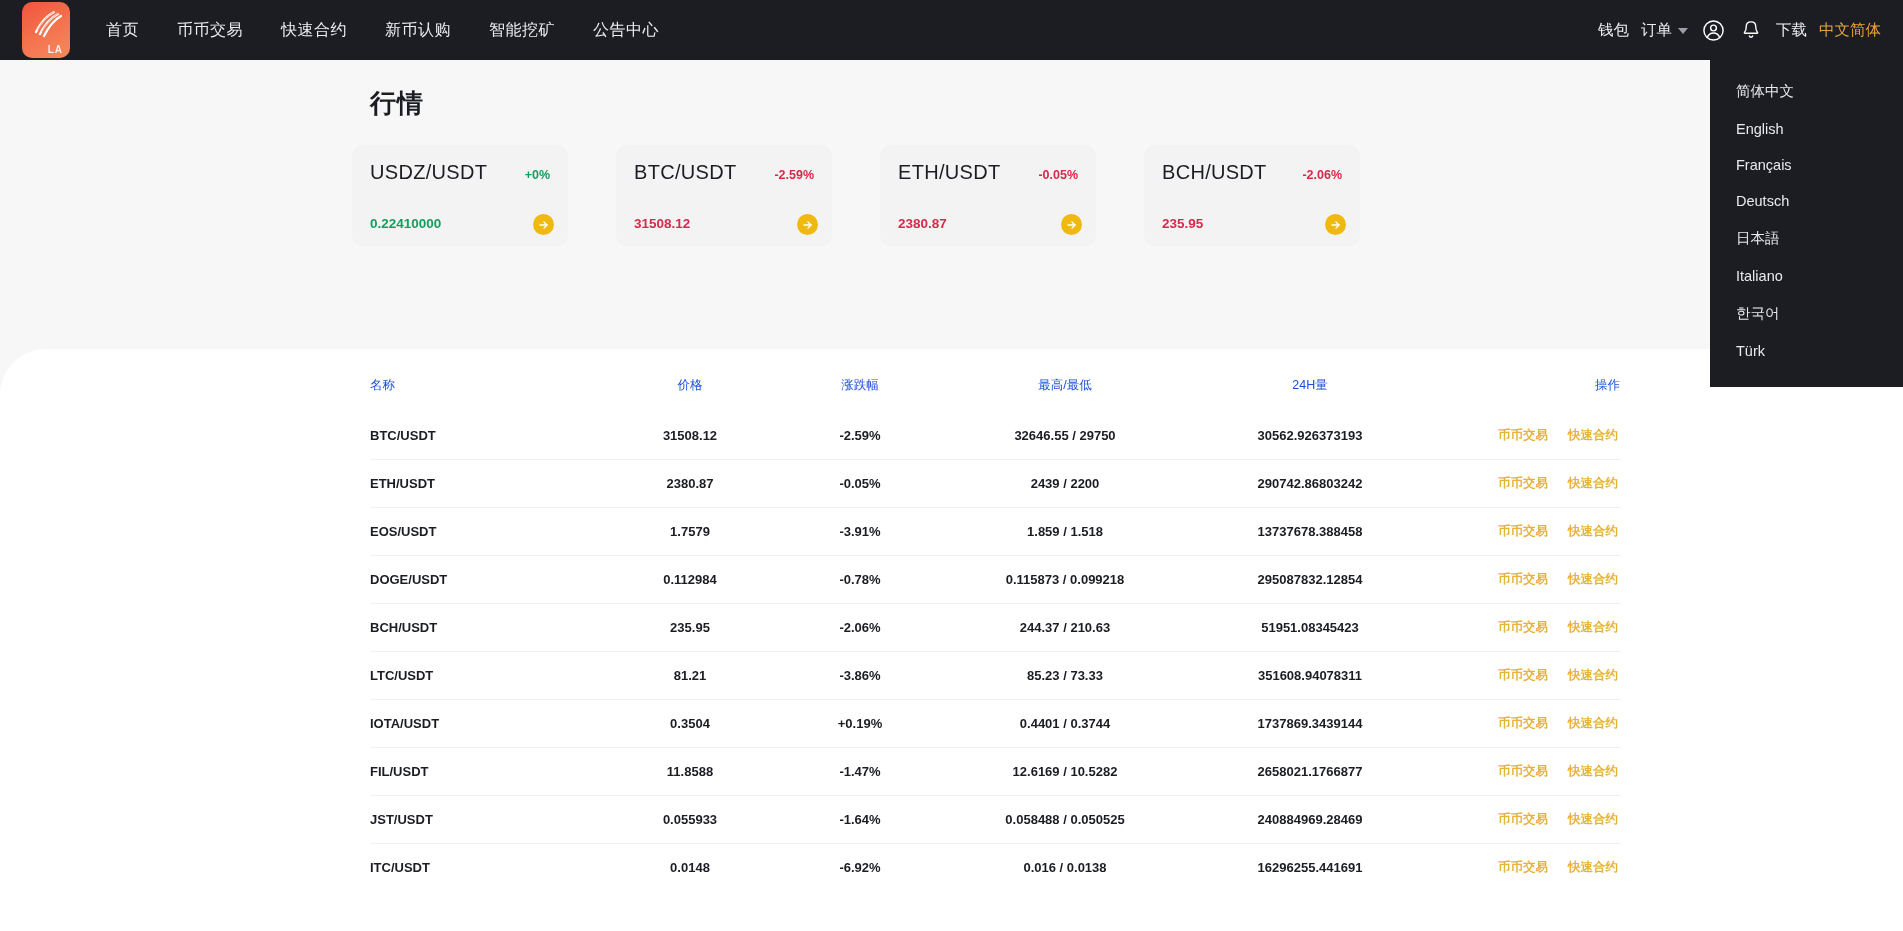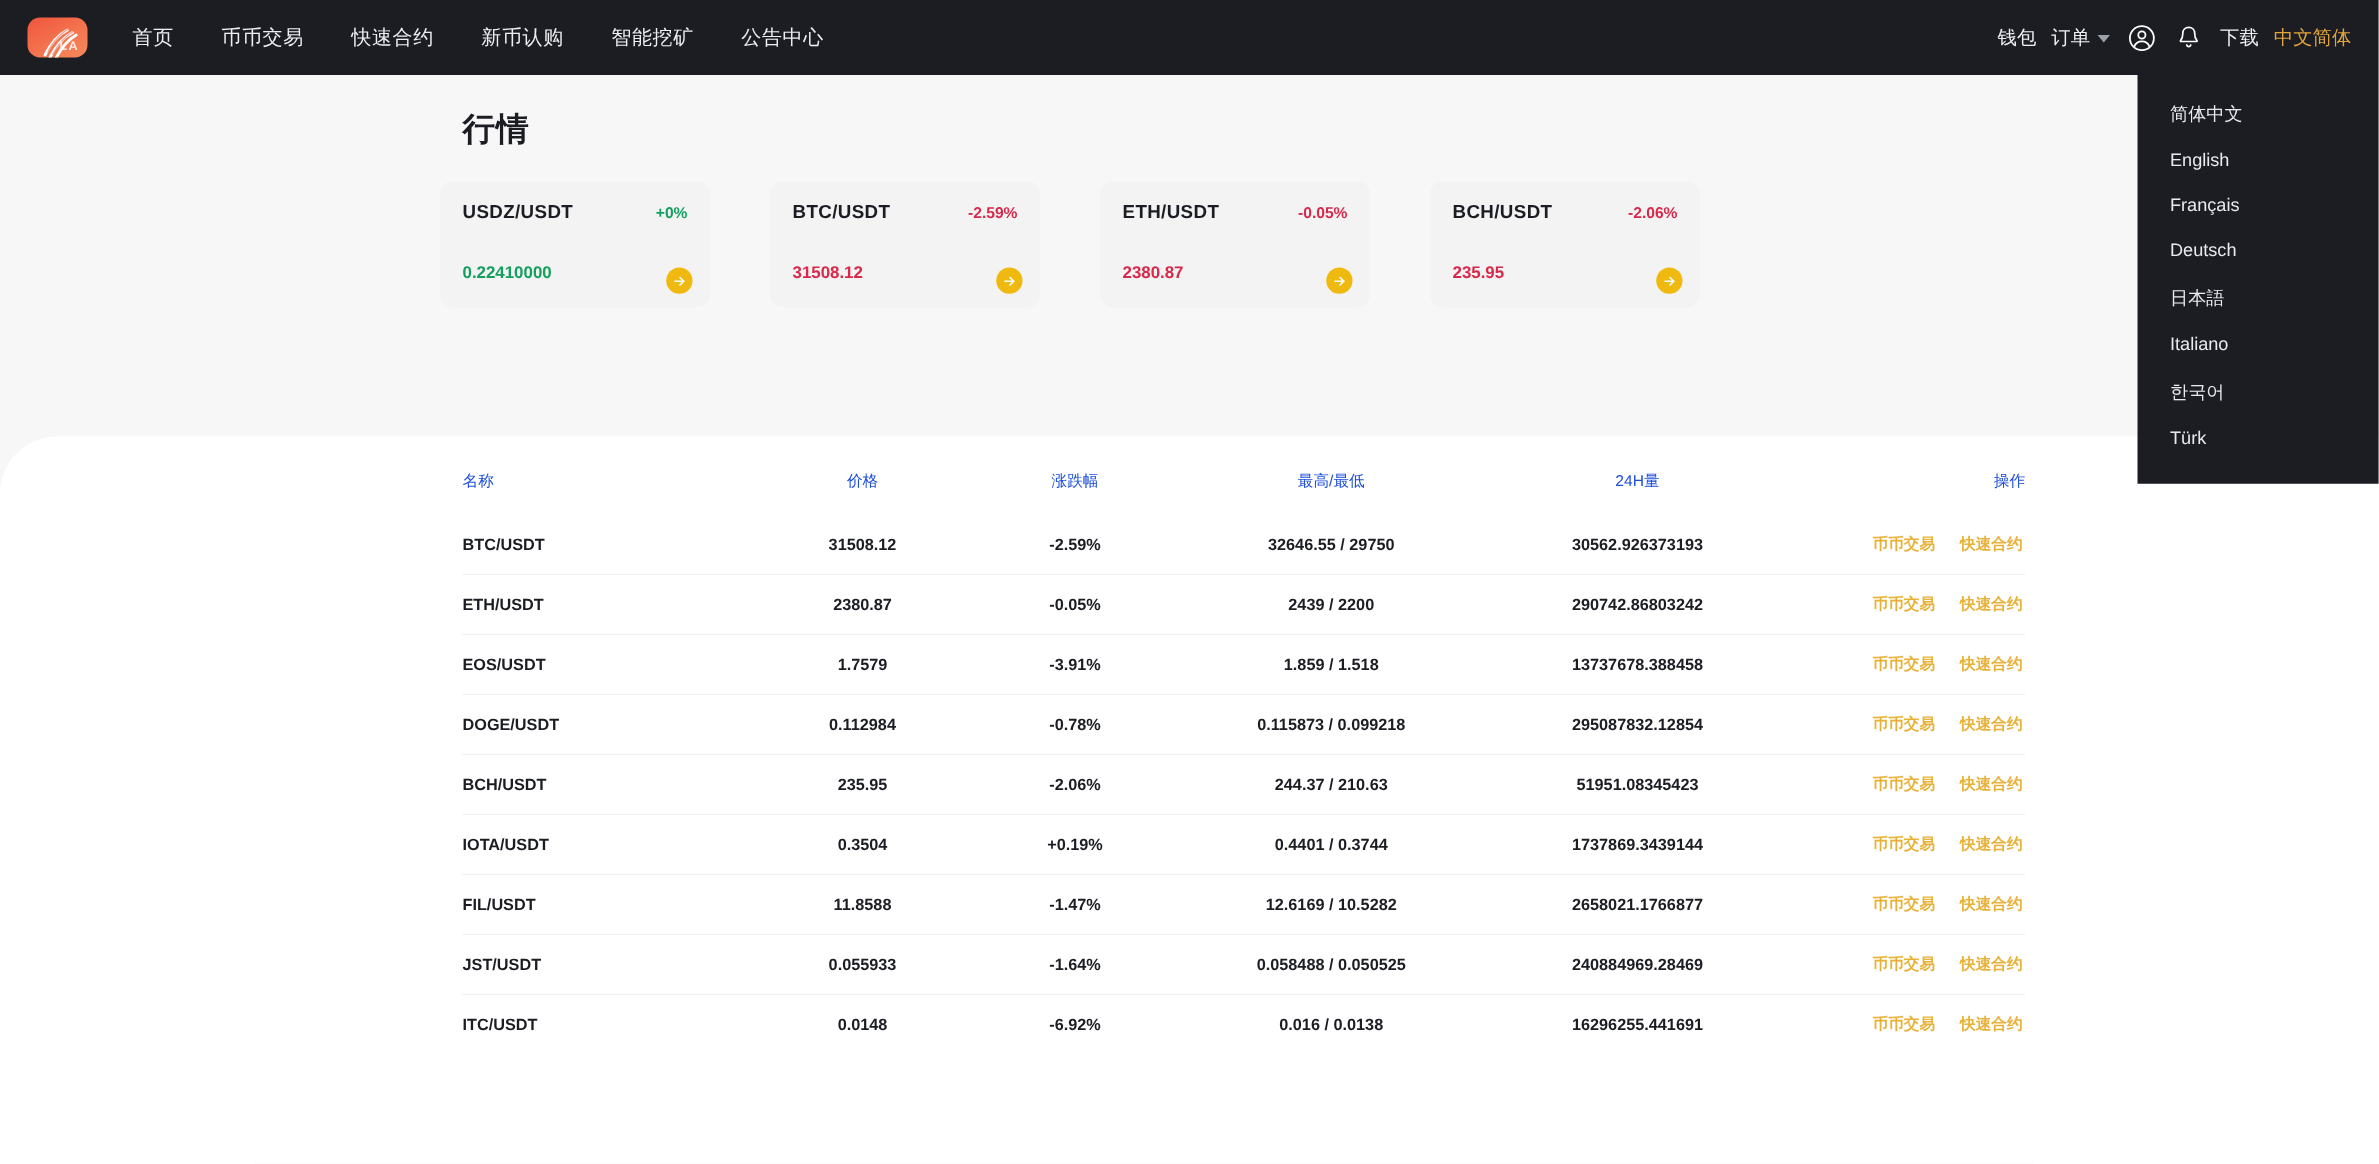--- a/index.html
+++ b/index.html
@@ -24,21 +24,21 @@
     background: #1b1d23;
     display: flex;
     align-items: center;
     padding: 0 22px 0 22px;
     position: relative;
     z-index: 40;
   }
 
   .logo {
     width: 48px;
-    height: 32px;
+    height: 56px;
     border-radius: 10px;
     background: linear-gradient(150deg, #f0553c 0%, #f4744f 55%, #f68a5c 100%);
     position: relative;
     flex: 0 0 auto;
     overflow: hidden;
   }
   .logo svg { position: absolute; left: 0; top: 0; }
   .logo .logo-text {
     position: absolute;
     right: 7px;
@@ -145,22 +145,22 @@
     padding: 16px 18px 0 18px;
     position: relative;
     cursor: pointer;
   }
   .card-top {
     display: flex;
     justify-content: space-between;
     align-items: baseline;
   }
   .card-pair {
-    font-size: 15px;
-    font-weight: 700;
+    font-size: 20px;
+    font-weight: 400;
     color: #1b1d23;
     letter-spacing: .3px;
   }
   .card-chg { font-size: 12.5px; font-weight: 700; }
   .card-price {
     margin-top: 32px;
     font-size: 13.5px;
     font-weight: 700;
   }
   .up   { color: #13a05f; }
@@ -434,20 +434,33 @@
             <td class="col-hl">244.37 / 210.63</td>
             <td class="col-vol">51951.08345423</td>
             <td class="col-act">
               <div class="actions">
                 <span class="act-link">币币交易</span>
                 <span class="act-link">快速合约</span>
               </div>
             </td>
           </tr>
           <tr>
+            <td class="col-name">LTC/USDT</td>
+            <td class="col-price down">81.21</td>
+            <td class="col-chg down">-3.86%</td>
+            <td class="col-hl">85.23 / 73.33</td>
+            <td class="col-vol">351608.94078311</td>
+            <td class="col-act">
+              <div class="actions">
+                <span class="act-link">币币交易</span>
+                <span class="act-link">快速合约</span>
+              </div>
+            </td>
+          </tr>
+          <tr>
             <td class="col-name">IOTA/USDT</td>
             <td class="col-price up">0.3504</td>
             <td class="col-chg up">+0.19%</td>
             <td class="col-hl">0.4401 / 0.3744</td>
             <td class="col-vol">1737869.3439144</td>
             <td class="col-act">
               <div class="actions">
                 <span class="act-link">币币交易</span>
                 <span class="act-link">快速合约</span>
               </div>

